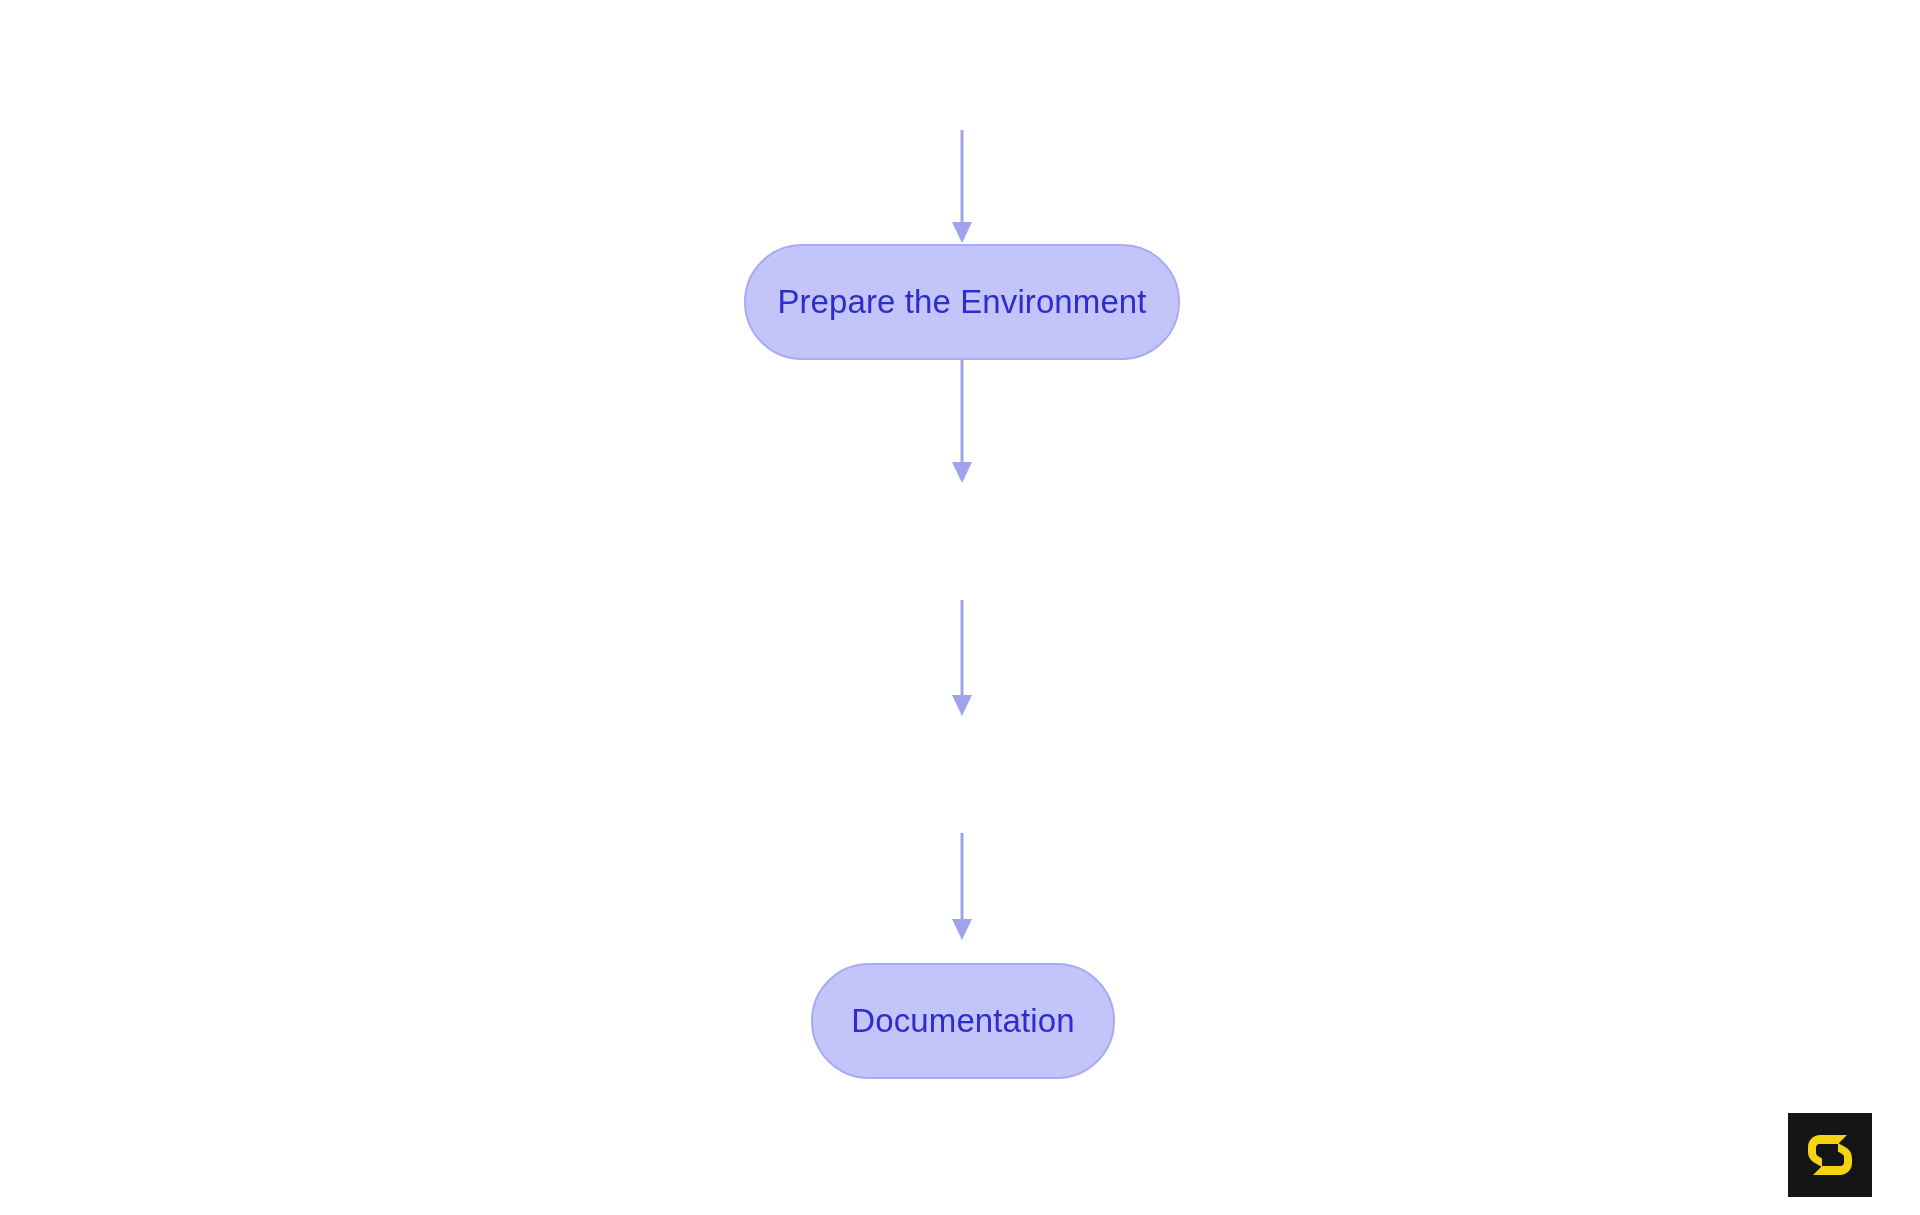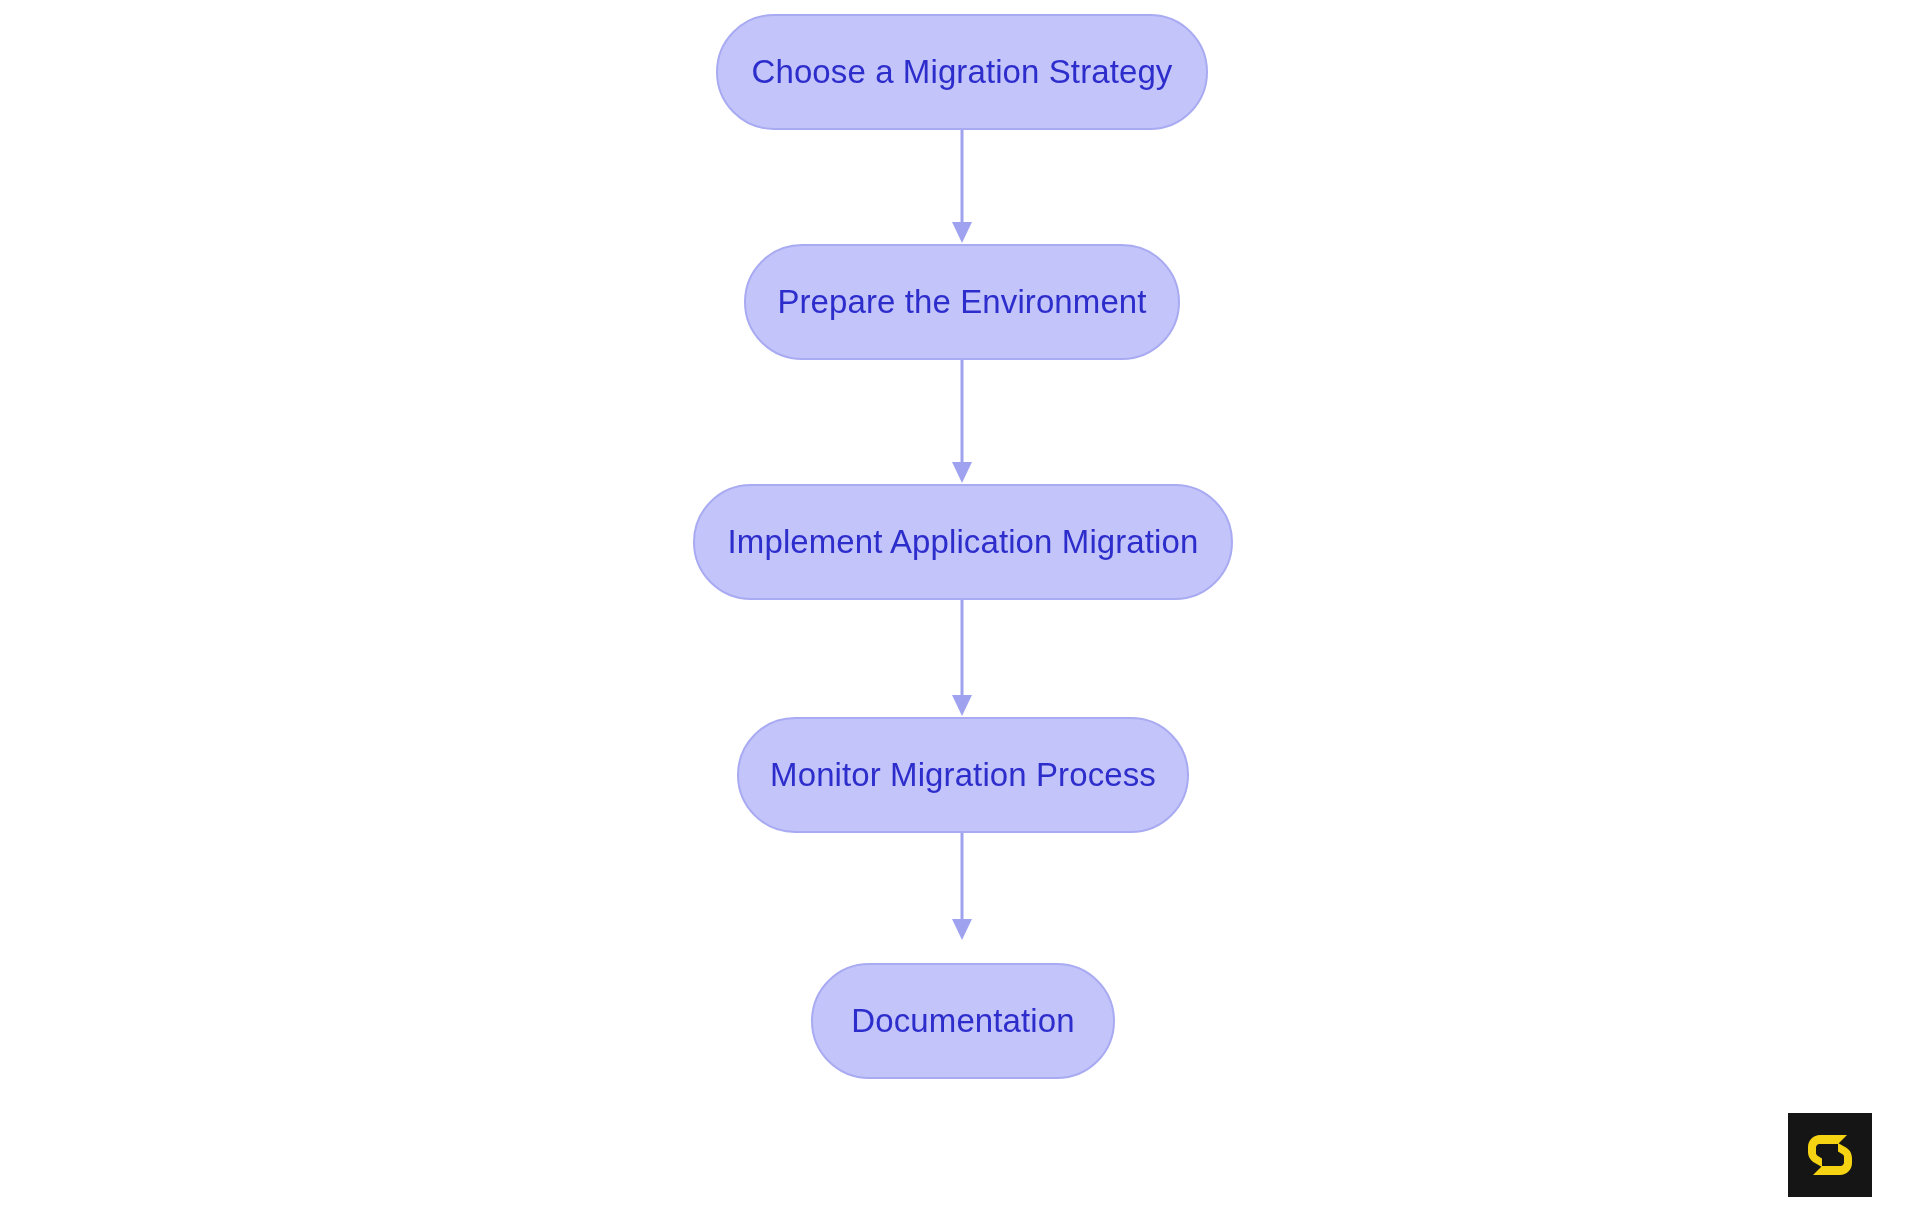--- a/index.html
+++ b/index.html
@@ -95,35 +95,26 @@
       <line x1="962" y1="600" x2="962" y2="695" stroke="#9fa3ef" stroke-width="3"></line>
       <polygon points="952,695 972,695 962,716" fill="#9fa3ef"></polygon>
     </g>
 
     <g>
       <line x1="962" y1="833" x2="962" y2="919" stroke="#9fa3ef" stroke-width="3"></line>
       <polygon points="952,919 972,919 962,940" fill="#9fa3ef"></polygon>
     </g>
   </svg>
 
-  <div class="flow-node node-1">
-    <span class="node-label">Choose a Migration Strategy</span>
-  </div>
 
   <div class="flow-node node-2">
     <span class="node-label">Prepare the Environment</span>
   </div>
 
-  <div class="flow-node node-3">
-    <span class="node-label">Implement Application Migration</span>
-  </div>
 
-  <div class="flow-node node-4">
-    <span class="node-label">Monitor Migration Process</span>
-  </div>
 
   <div class="flow-node node-5">
     <span class="node-label">Documentation</span>
   </div>
 
   <div id="logo-badge">
     <svg width="56" height="56" viewBox="0 0 56 56" xmlns="http://www.w3.org/2000/svg">
       <path fill="#f5d312" d="M45 8 H18 C11.4 8 6 13.4 6 20 v5 c0 4.2 2.2 8 5.6 10.2 L20 40 V31.5 L15.2 28.4
                C14.4 27.9 14 27 14 26.1 v-5.6 C14 18.6 15.6 17 17.5 17 H36 Z
                M11 48 H38 C44.6 48 50 42.6 50 36 v-5 c0-4.2-2.2-8-5.6-10.2 L36 16 v8.5 l4.8 3.1

